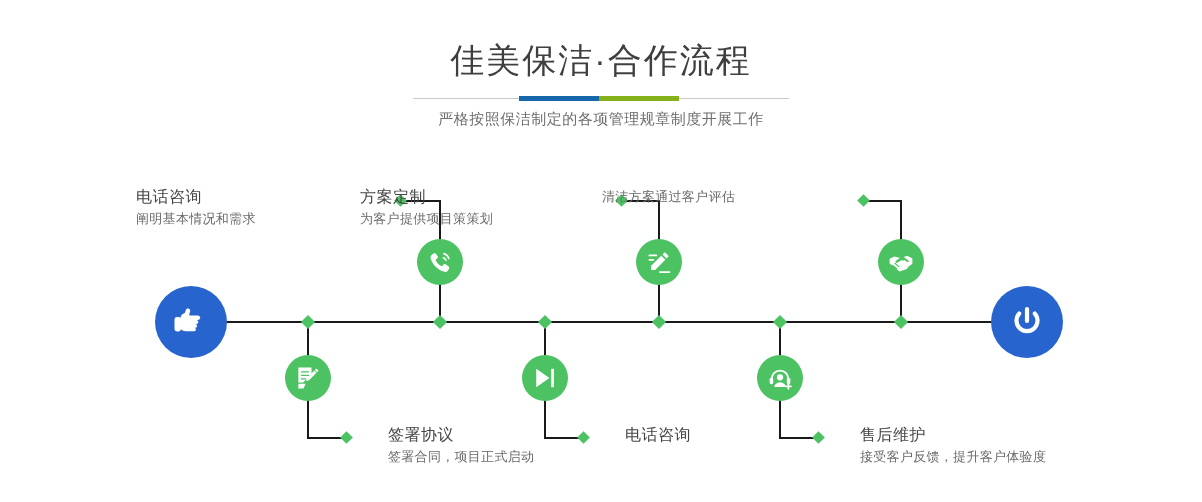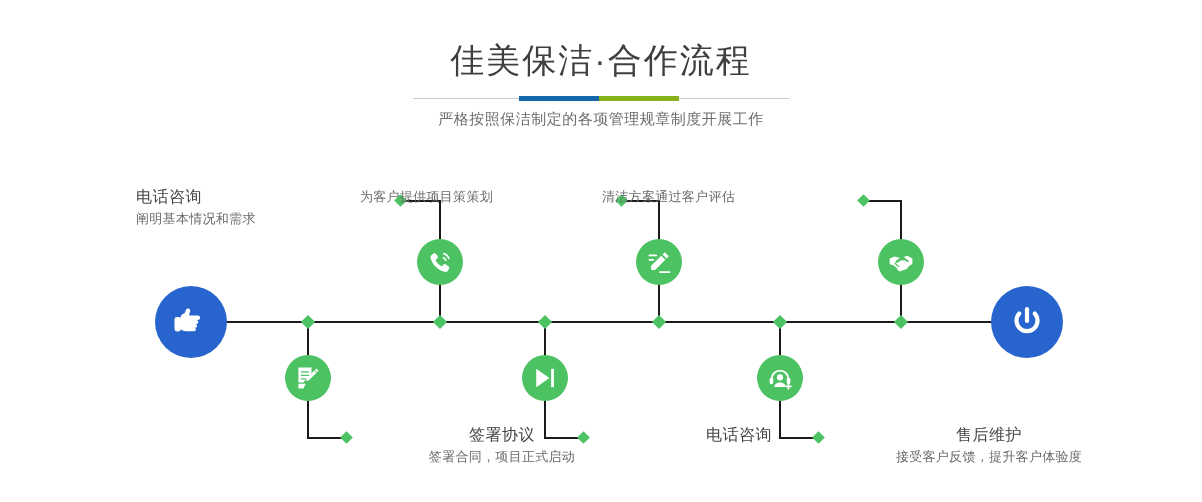--- a/index.html
+++ b/index.html
@@ -153,21 +153,21 @@
     line-height: 22px;
     letter-spacing: 0.5px;
   }
   .label-block .lbl-desc {
     font-size: 13px;
     color: #6a6a6a;
     line-height: 22px;
     letter-spacing: 0.3px;
   }
   .label-block.right-align { text-align: left; }
-  .label-block.left-align  { text-align: center; }
+  .label-block.left-align  { text-align: left; margin-left: 36px; }
   .label-block.top-set .lbl-title { margin-bottom: 0px; }
 </style>
 </head>
 <body>
 
 <div id="stage">
 
   <div id="header">
     <div id="page-title">佳美保洁·合作流程</div>
     <div id="divider">
@@ -217,20 +217,21 @@
   <div class="node-icon" style="left:636px; top:239px;">
     <svg width="28" height="28" viewBox="0 0 32 32">
       <path fill="#ffffff" d="M22.6 4.8l4.6 4.6-2.6 2.6-4.6-4.6 2.6-2.6z"></path>
       <path fill="#ffffff" d="M18.6 8.8l4.6 4.6L11.6 25H7v-4.6L18.6 8.8z"></path>
       <path d="M5 8.5 L13 8.5" stroke="#ffffff" stroke-width="2" stroke-linecap="round" fill="none"></path>
       <path d="M5 13.5 L9.5 13.5" stroke="#ffffff" stroke-width="2" stroke-linecap="round" fill="none"></path>
       <path d="M17 27.5 L28 27.5" stroke="#ffffff" stroke-width="2" stroke-linecap="round" fill="none"></path>
     </svg>
   </div>
   <div class="label-block right-align top-set" style="left:360px; top:186px; width:255px;">
+    <div class="lbl-title">方案定制</div>
     <div class="lbl-desc">为客户提供项目策策划</div>
   </div>
 
   <div class="vline" style="left:900px; top:200px; height:124px;"></div>
   <div class="hline" style="left:864px; top:200px; width:38px;"></div>
   <div class="diamond" style="left:859px; top:196px;"></div>
   <div class="diamond axis" style="left:896px; top:317px;"></div>
   <div class="node-icon" style="left:878px; top:239px;">
     <svg width="28" height="28" viewBox="0 0 32 32">
       <path fill="#ffffff" d="M3 12.4l5.6-2.6 6.2 1.6-4.6 3.3c-0.6 0.4-0.7 1.2-0.2 1.8 0.4 0.5 1.1 0.6 1.7 0.3l5.3-3 7.6 5.6-1.4 4.4-8.8 3.1L3 17.8V12.4z"></path>

